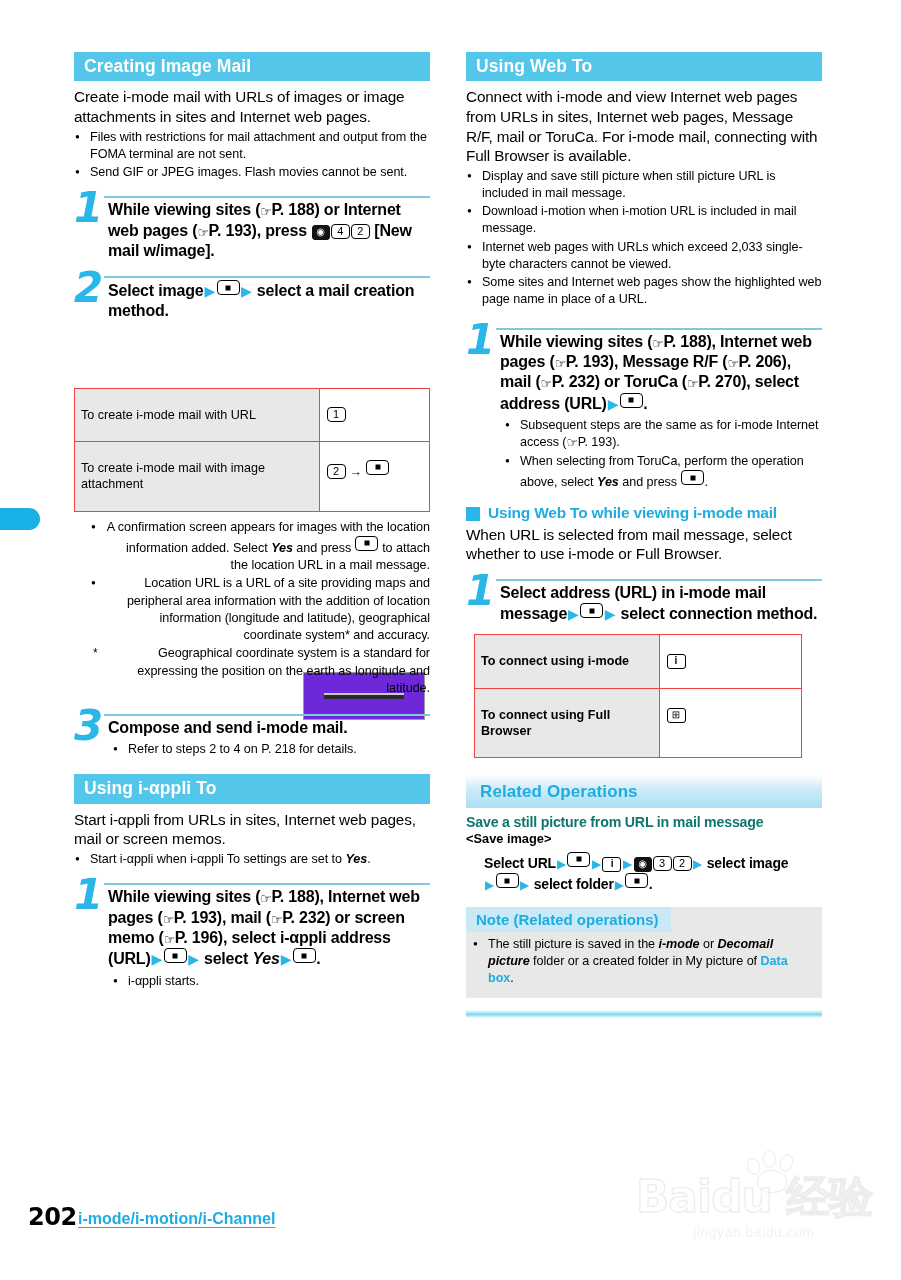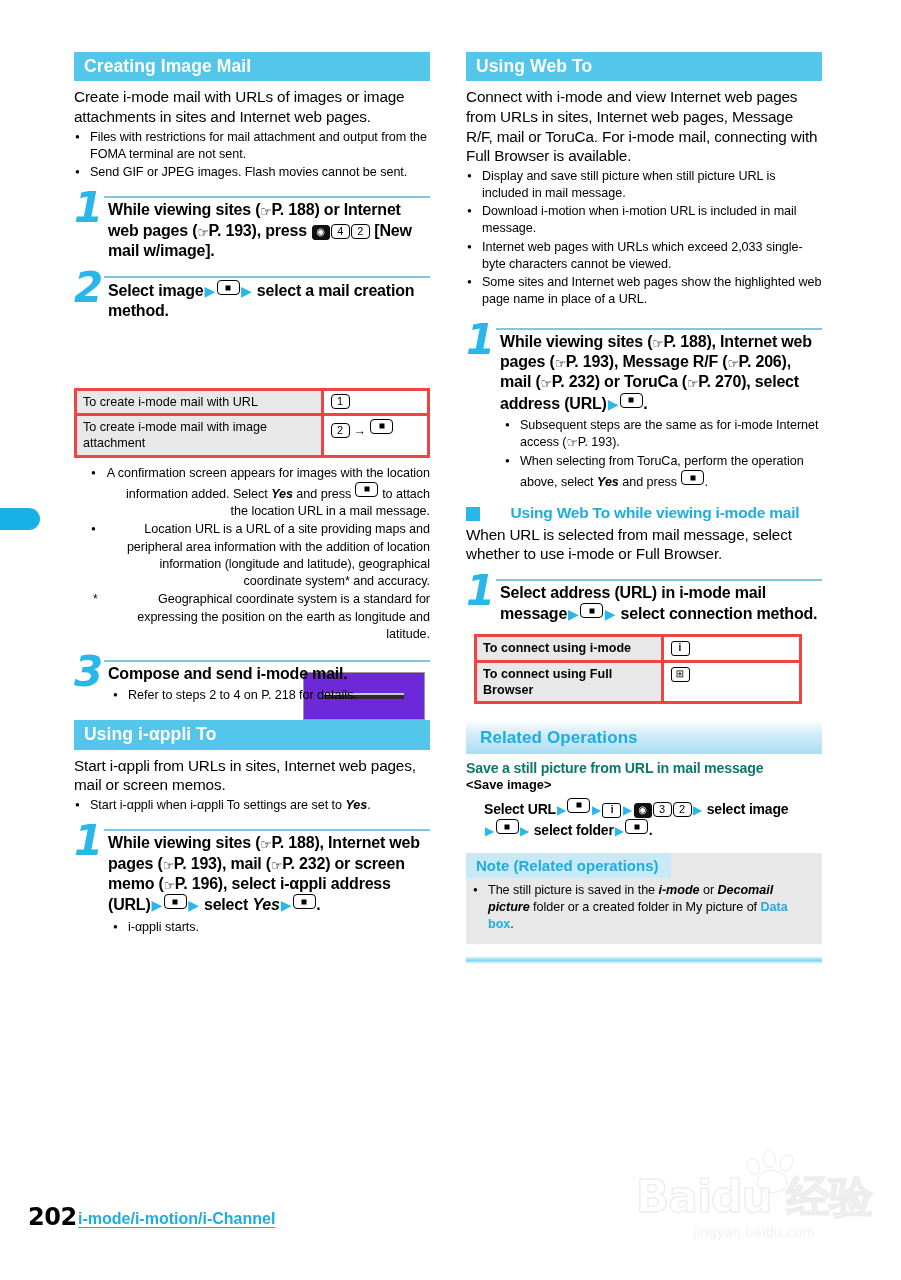--- a/index.html
+++ b/index.html
@@ -109,31 +109,31 @@
     line-height:6px;text-align:center;font-size:6px;margin-right:2px;
     vertical-align:0px;background:#fff;
   }
   .phone .ln.hl .mini{background:#111;color:#fff;border-color:#111;}
   .phone .topstrip{height:5px;background:#c9c9c9;}
   .phone .botstrip{position:absolute;left:0;right:0;bottom:0;height:4px;background:#2b2b2b;}
 
   
   table.op{border-collapse:collapse;width:100%;margin-top:8px;}
   table.op td{
-    border:3px solid #ef4444;font-size:12.6px;padding:3px 6px;vertical-align:top;
+    border:1px solid #ef4444;font-size:12.6px;padding:18px 6px;vertical-align:top;
     line-height:1.3;
   }
   table.op td.lab{background:#e8e8e8;width:232px;}
   table.op td.val{background:#ffffff;}
   table.op.narrow td.lab{width:172px;font-weight:bold;}
 
   
   .subhead{
     color:#1FACE0;font-size:15.5px;font-weight:bold;line-height:1.18;
-    margin:12px 0 2px 0;padding-left:22px;position:relative;letter-spacing:-0.2px;text-align:center;
+    margin:12px 0 2px 0;padding-left:22px;position:relative;letter-spacing:-0.2px;
   }
   .subhead:before{
     content:"";position:absolute;left:0;top:3px;width:14px;height:14px;background:#29B6E8;
   }
 
   
   .relops{margin-top:16px;}
   .relops .rhead{
     background:linear-gradient(to bottom,#ffffff 0%,#CFEBF8 45%,#AADFF4 100%);
     color:#1FACE0;font-size:17px;font-weight:bold;padding:8px 0 6px 14px;

